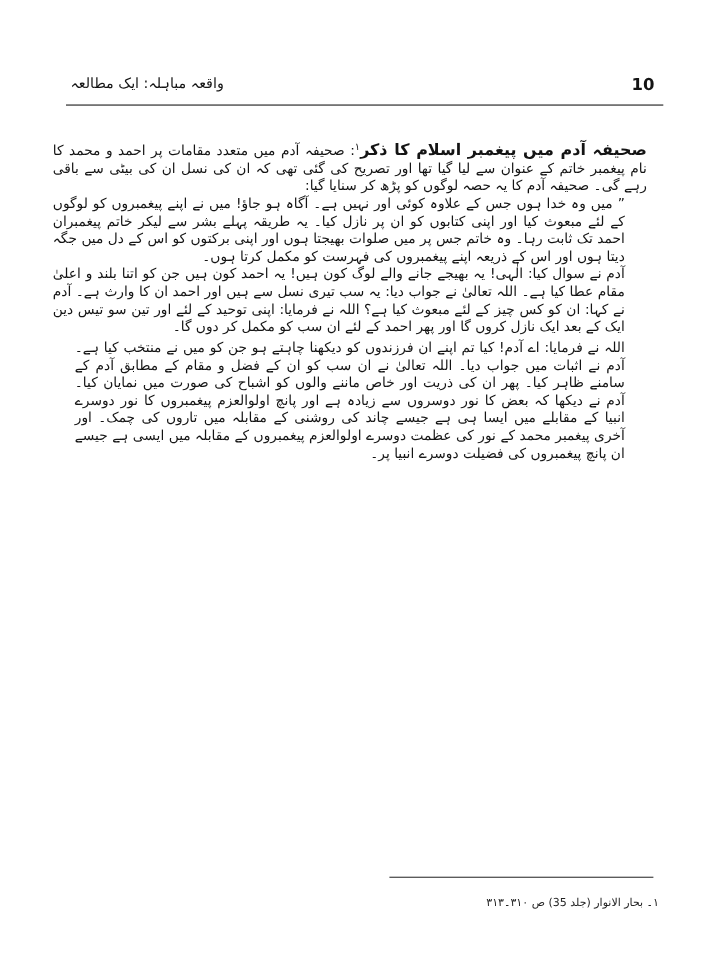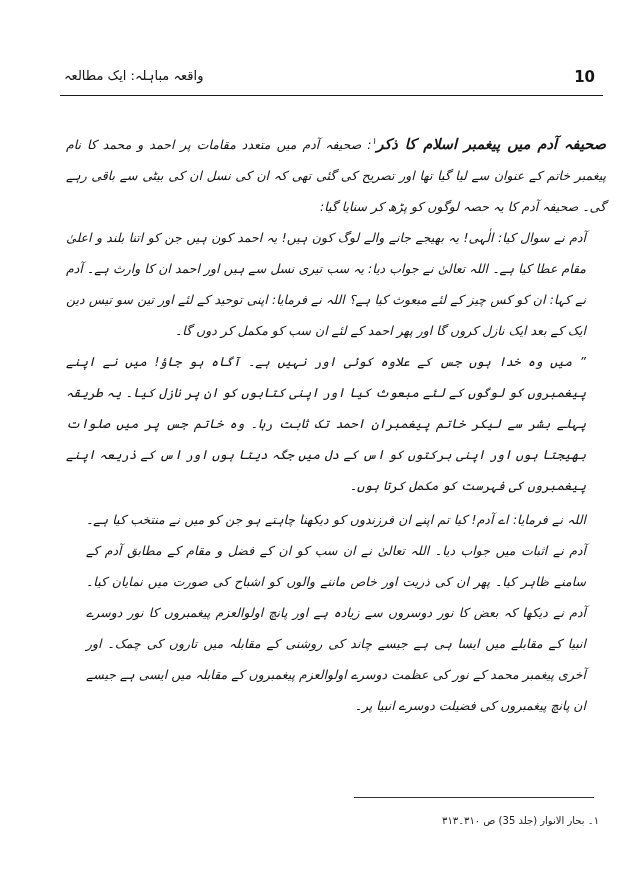--- a/index.html
+++ b/index.html
@@ -40,29 +40,28 @@
     .header-rule {
       position: absolute;
       left: 0;
       right: 0;
       bottom: 0;
       height: 0;
       border-top: 1.5px solid #1a1a1a;
     }
     .body-text {
       position: absolute;
-      left: 66px;
+      left: 48px;
       top: 126px;
       width: 540px;
       direction: rtl;
       text-align: justify;
       text-align-last: right;
       font-size: 12.5px;
-      line-height: 31px;
-      font-style: italic;
+      line-height: 16px;
     }
     .para {
       margin: 0;
     }
     .heading-inline {
       font-weight: bold;
       font-size: 14.5px;
     }
     .fn-mark {
       font-size: 9px;
@@ -104,21 +103,21 @@
 <div class="page-header">
   <span class="page-number">10</span>
   <span class="running-title">واقعہ مباہلہ: ایک مطالعہ</span>
   <div class="header-rule"></div>
 </div>
 
 <div class="body-text">
   <p class="para"><span class="heading-inline">صحیفہ آدم میں پیغمبر اسلام کا ذکر</span><span class="fn-mark">۱</span><span>: صحیفہ آدم میں متعدد مقامات پر احمد و محمد کا نام پیغمبر خاتم کے عنوان سے لیا گیا تھا اور تصریح کی گئی تھی کہ ان کی نسل ان کی بیٹی سے باقی رہے گی۔ صحیفہ آدم کا یہ حصہ لوگوں کو پڑھ کر سنایا گیا:</span></p>
 
   <div class="quote-block">
+    <p class="para">” میں وہ خدا ہوں جس کے علاوہ کوئی اور نہیں ہے۔ آگاہ ہو جاؤ! میں نے اپنے پیغمبروں کو لوگوں کے لئے مبعوث کیا اور اپنی کتابوں کو ان پر نازل کیا۔ یہ طریقہ پہلے بشر سے لیکر خاتم پیغمبران احمد تک ثابت رہا۔ وہ خاتم جس پر میں صلوات بھیجتا ہوں اور اپنی برکتوں کو اس کے دل میں جگہ دیتا ہوں اور اس کے ذریعہ اپنے پیغمبروں کی فہرست کو مکمل کرتا ہوں۔</p>
     <p class="para">آدم نے سوال کیا: الٰہی! یہ بھیجے جانے والے لوگ کون ہیں! یہ احمد کون ہیں جن کو اتنا بلند و اعلیٰ مقام عطا کیا ہے۔ اللہ تعالیٰ نے جواب دیا: یہ سب تیری نسل سے ہیں اور احمد ان کا وارث ہے۔ آدم نے کہا: ان کو کس چیز کے لئے مبعوث کیا ہے؟ اللہ نے فرمایا: اپنی توحید کے لئے اور تین سو تیس دین ایک کے بعد ایک نازل کروں گا اور پھر احمد کے لئے ان سب کو مکمل کر دوں گا۔</p>
-    <p class="para">” میں وہ خدا ہوں جس کے علاوہ کوئی اور نہیں ہے۔ آگاہ ہو جاؤ! میں نے اپنے پیغمبروں کو لوگوں کے لئے مبعوث کیا اور اپنی کتابوں کو ان پر نازل کیا۔ یہ طریقہ پہلے بشر سے لیکر خاتم پیغمبران احمد تک ثابت رہا۔ وہ خاتم جس پر میں صلوات بھیجتا ہوں اور اپنی برکتوں کو اس کے دل میں جگہ دیتا ہوں اور اس کے ذریعہ اپنے پیغمبروں کی فہرست کو مکمل کرتا ہوں۔</p>
   </div>
 
   <p class="para indent-para">اللہ نے فرمایا: اے آدم! کیا تم اپنے ان فرزندوں کو دیکھنا چاہتے ہو جن کو میں نے منتخب کیا ہے۔ آدم نے اثبات میں جواب دیا۔ اللہ تعالیٰ نے ان سب کو ان کے فضل و مقام کے مطابق آدم کے سامنے ظاہر کیا۔ پھر ان کی ذریت اور خاص ماننے والوں کو اشباح کی صورت میں نمایان کیا۔ آدم نے دیکھا کہ بعض کا نور دوسروں سے زیادہ ہے اور پانچ اولوالعزم پیغمبروں کا نور دوسرے انبیا کے مقابلے میں ایسا ہی ہے جیسے چاند کی روشنی کے مقابلہ میں تاروں کی چمک۔ اور آخری پیغمبر محمد کے نور کی عظمت دوسرے اولوالعزم پیغمبروں کے مقابلہ میں ایسی ہے جیسے ان پانچ پیغمبروں کی فضیلت دوسرے انبیا پر۔</p>
 </div>
 
 <div class="footnote-rule"></div>
 <div class="footnote">۱۔ بحار الانوار (جلد 35) ص ۳۱۰۔۳۱۳</div>
 
 </body></html>

